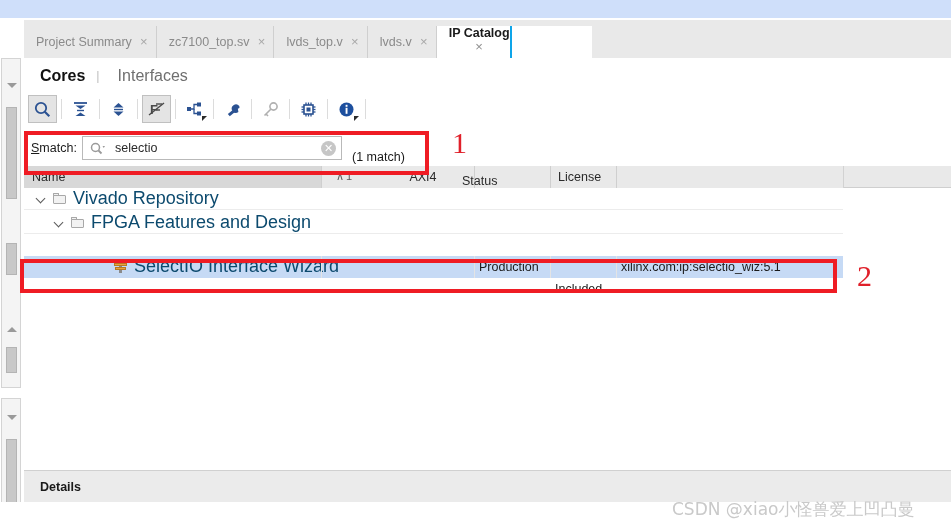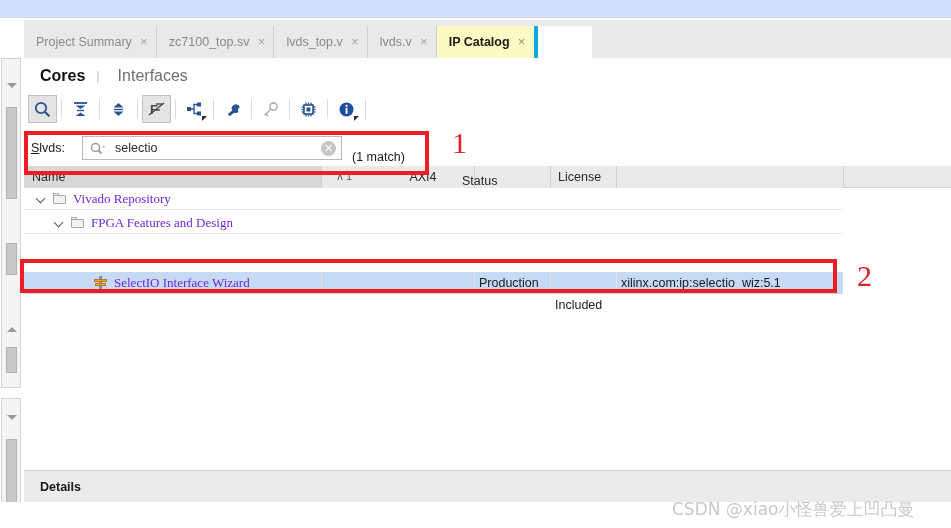--- a/index.html
+++ b/index.html
@@ -28,21 +28,21 @@
   
   .window{position:absolute;left:22px;top:19px;width:929px;height:509px;background:#ffffff;}
   .win-left-edge{position:absolute;left:22px;top:19px;width:2px;height:509px;background:#d8d8d8;}
 
   
   .tabbar{position:absolute;left:24px;top:20px;width:927px;height:38px;background:#e9e9e9;border-bottom:1px solid #d0d0d0;}
   .tabstrip{position:absolute;left:0;top:6px;height:32px;display:flex;align-items:stretch;}
   .tab{display:flex;align-items:center;height:32px;padding:0 0 0 12px;border-right:1px solid #cfcfcf;background:transparent;box-sizing:border-box;}
   .tab .lbl{font-size:12.5px;color:#8a8a8a;white-space:nowrap;}
   .tab .x{width:24px;text-align:center;font-size:13px;color:#a8a8a8;line-height:1;padding-bottom:1px;}
-  .tab.active{background:#fef9c3;border-right:4px solid #0ea5e9;}
+  .tab.active{background:#ffffff;border-right:2px solid #0ea5e9;flex-direction:column;}
   .tab.active .lbl{color:#1a1a1a;font-weight:bold;}
   .tab.active .x{color:#8f8f8f;}
   .tab-white-fill{position:absolute;top:6px;height:32px;background:#ffffff;}
 
   
   .subbar{position:absolute;left:24px;top:58px;width:927px;height:34px;background:#ffffff;}
   .subbar .inner{position:absolute;left:14px;top:9px;display:flex;align-items:center;gap:0px;}
   .sub-item{font-size:16px;padding:0 2px;}
   .sub-item.sel{color:#111;font-weight:bold;}
   .sub-item.norm{color:#6f6f6f;margin-left:7px;}
@@ -75,21 +75,21 @@
   .th-name-hl{position:absolute;left:0;top:0;width:297px;height:22px;background:#d8d8d8;}
 
   .tbl-body{position:absolute;left:24px;top:188px;width:927px;height:282px;background:#ffffff;}
   .row{position:absolute;left:0;width:819px;height:22px;border-bottom:1px solid #ececec;box-sizing:border-box;display:flex;align-items:center;}
   .row.sel{background:#c6daf5;border-bottom:1px solid #c6daf5;}
   .chev{width:11px;height:11px;position:relative;}
   .chev::after{content:"";position:absolute;left:1px;top:2px;width:6px;height:6px;border-right:1.6px solid #5a5a5a;border-bottom:1.6px solid #5a5a5a;transform:rotate(45deg);}
   .folder{width:13px;height:11px;position:relative;display:inline-block;}
   .folder .f-b{position:absolute;left:0;top:2px;width:13px;height:9px;background:#f2f2f2;border:1px solid #a8a8a8;box-sizing:border-box;border-radius:1px;}
   .folder .f-t{position:absolute;left:0;top:0px;width:6px;height:3px;background:#f2f2f2;border:1px solid #a8a8a8;box-sizing:border-box;border-bottom:none;border-radius:1px 1px 0 0;}
-  .row .name{font-size:13px;color:#6d28d9;white-space:nowrap;font-family:Liberation Serif, serif;}
+  .row .name{font-size:18px;color:#0c4a6e;white-space:nowrap;}
   .ip-icon{width:13px;height:13px;position:relative;display:inline-block;}
   .ip-icon .stem{position:absolute;left:5px;top:0;width:3px;height:13px;background:#8a8a8a;}
   .ip-icon .bar1{position:absolute;left:0px;top:3px;width:13px;height:3px;background:#e8a33d;border:1px solid #b8791f;box-sizing:border-box;}
   .ip-icon .bar2{position:absolute;left:1px;top:7px;width:11px;height:3px;background:#e8a33d;border:1px solid #b8791f;box-sizing:border-box;}
   .cell{position:absolute;font-size:12.5px;color:#1a1a1a;white-space:nowrap;}
   .vdiv{position:absolute;top:0;width:1px;background:#e4e4e4;}
   .col-divider{position:absolute;left:843px;top:166px;width:1px;height:304px;background:#d2d2d2;}
   .right-pane-bg{position:absolute;left:844px;top:188px;width:107px;height:282px;background:#ffffff;}
   .right-head-bg{position:absolute;left:844px;top:166px;width:107px;height:22px;background:#e9e9e9;border-bottom:1px solid #cfcfcf;box-sizing:border-box;}
 
@@ -271,21 +271,21 @@
             <rect x="7.6" y="3.8" width="1.9" height="2" fill="#ffffff"></rect>
           </svg>
         <span class="caret-mini"></span>
       </div>
       <div class="tb-sep"></div>
 
     </div>
   </div>
 
   <div class="searchrow">
-    <div class="srch-label"><u>S</u><span>lvds:</span></div>
+    <div class="srch-label"><u>S</u><span>match:</span></div>
 
     <div class="srch-box">
       <span class="mag">
         <svg width="15" height="14" viewBox="0 0 15 14">
             <circle cx="5.5" cy="5.5" r="4" fill="none" stroke="#9a9a9a" stroke-width="1.5"></circle>
             <line x1="8.5" y1="8.5" x2="11.5" y2="11.5" stroke="#9a9a9a" stroke-width="1.8"></line>
             <polygon points="12.5,4 15,4 13.75,6" fill="#9a9a9a"></polygon>
           </svg>
       </span>
       <span class="srch-val">selectio</span>
@@ -339,21 +339,21 @@
     <div class="row" style="top:24px;">
       <span class="chev" style="margin-left:30px;"></span>
       <span class="folder" style="margin-left:6px;">
           <i class="f-t"></i>
           <i class="f-b"></i>
         </span>
       <span class="name" style="margin-left:7px;">FPGA Features and Design</span>
     </div>
 
 
-    <div class="row sel" style="top:84px;">
+    <div class="row sel" style="top:68px;padding-left:20px;">
       <span class="ip-icon" style="margin-left:70px;">
           <i class="stem"></i>
           <i class="bar1"></i>
           <i class="bar2"></i>
         </span>
       <span class="name" style="margin-left:7px;">SelectIO Interface Wizard</span>
       <span class="cell" style="left:455px;">Production</span>
       <span class="cell" style="left:531px;margin-top:44px;">Included</span>
       <span class="cell" style="left:597px;">xilinx.com:ip:selectio_wiz:5.1</span>
       <span class="vdiv" style="left:297px;height:22px;"></span>

